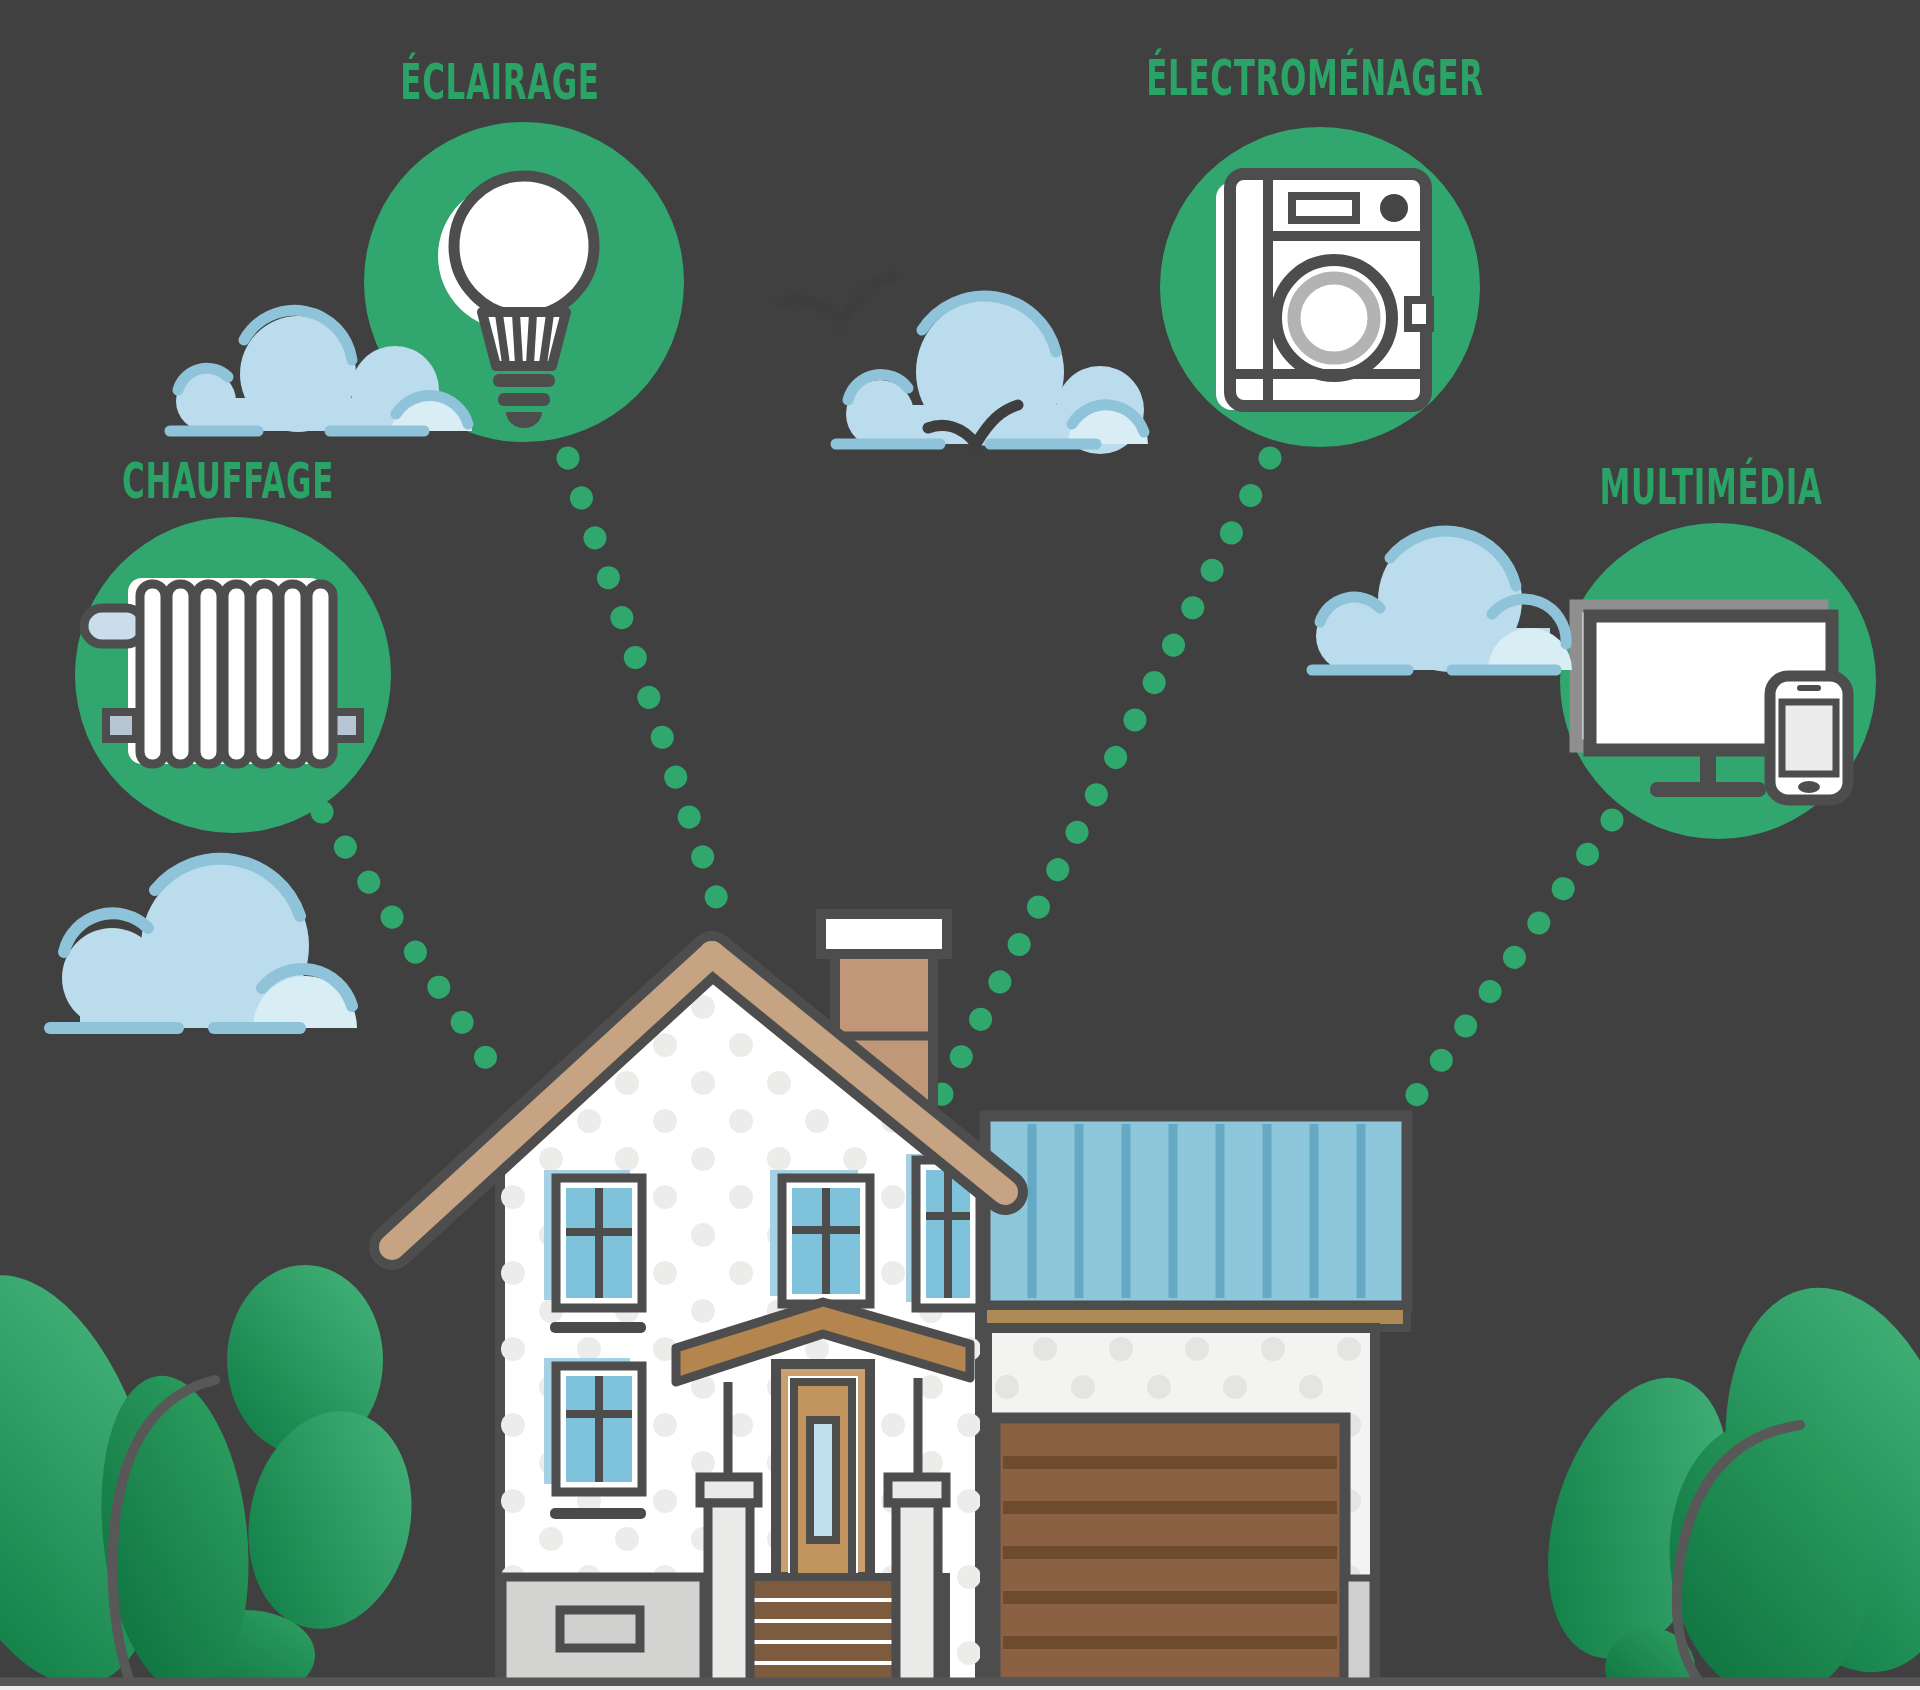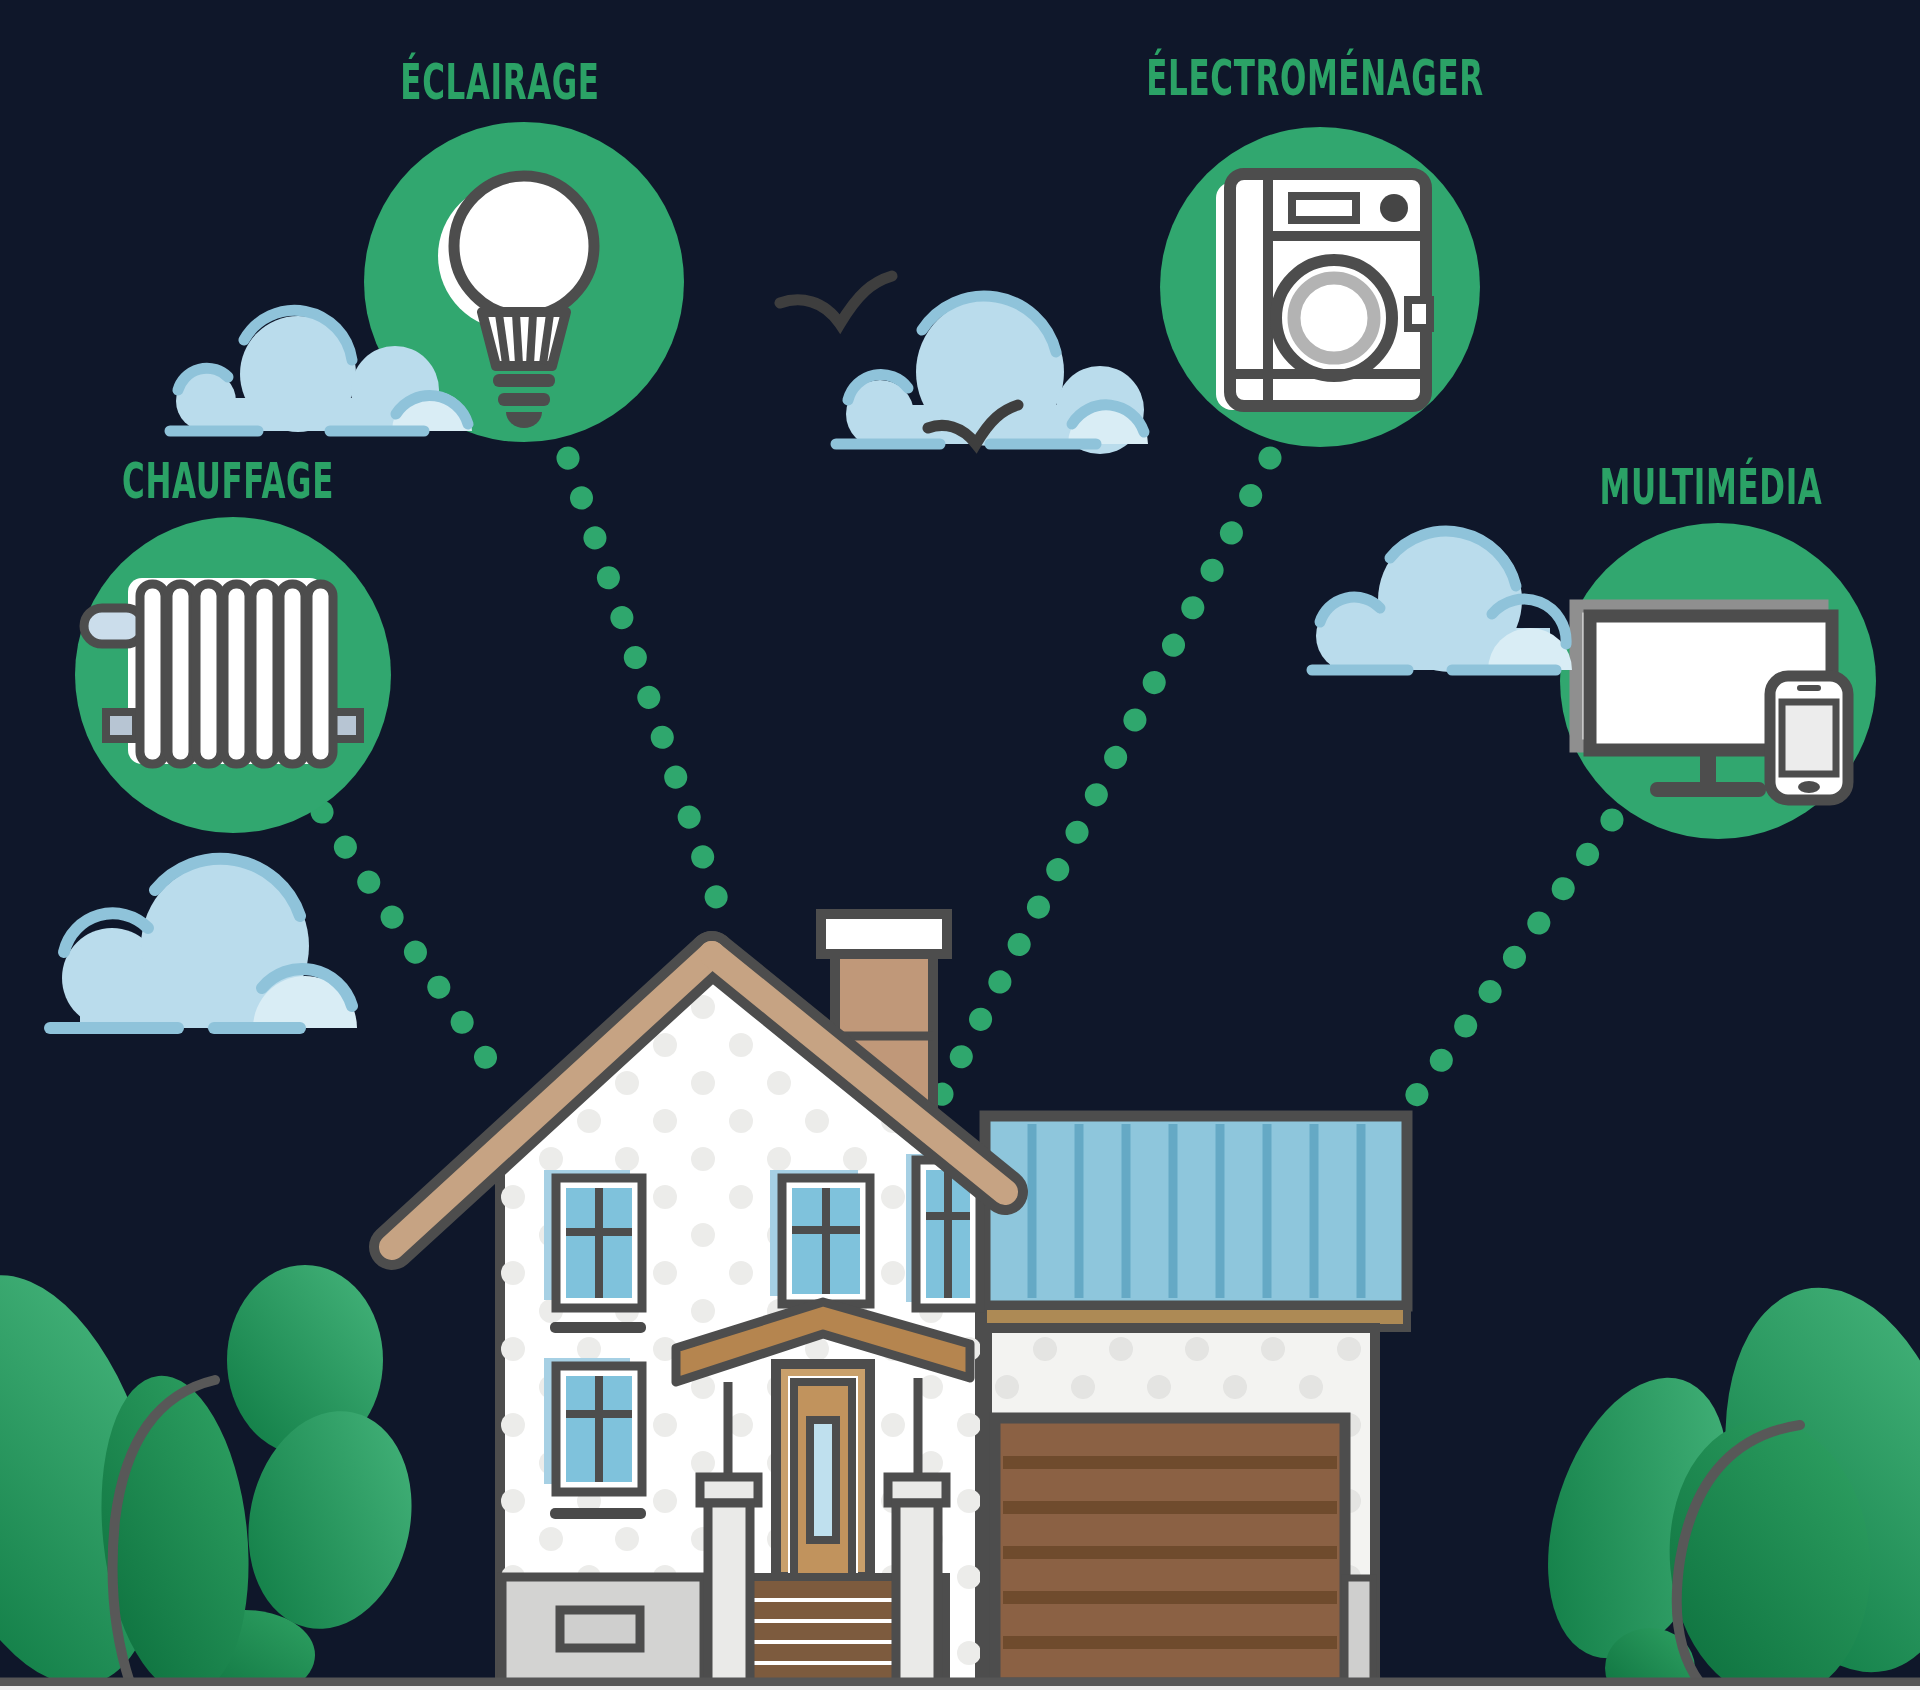--- a/index.html
+++ b/index.html
@@ -1,17 +1,17 @@
 <!DOCTYPE html>
 <html lang="fr"><head>
 <meta charset="utf-8">
 <style>
   html,body{margin:0;padding:0;background:#000;}
   .stage{
-    position:relative;width:1920px;height:1690px;background:#0f172a;
+    position:relative;width:1920px;height:1690px;background:#404040;
     overflow:hidden;font-family:"DejaVu Sans",sans-serif;
   }
   .scene-svg{position:absolute;left:0;top:0;width:1920px;height:1690px;display:block;}
   .node-label{
     position:absolute;color:#2BA266;font-weight:bold;font-size:50px;
     letter-spacing:1px;white-space:nowrap;
     transform:translate(-50%,-50%) scaleX(0.62);
     font-family:"DejaVu Sans",sans-serif;
   }
   .lbl-eclairage{left:500px;top:82px;}

